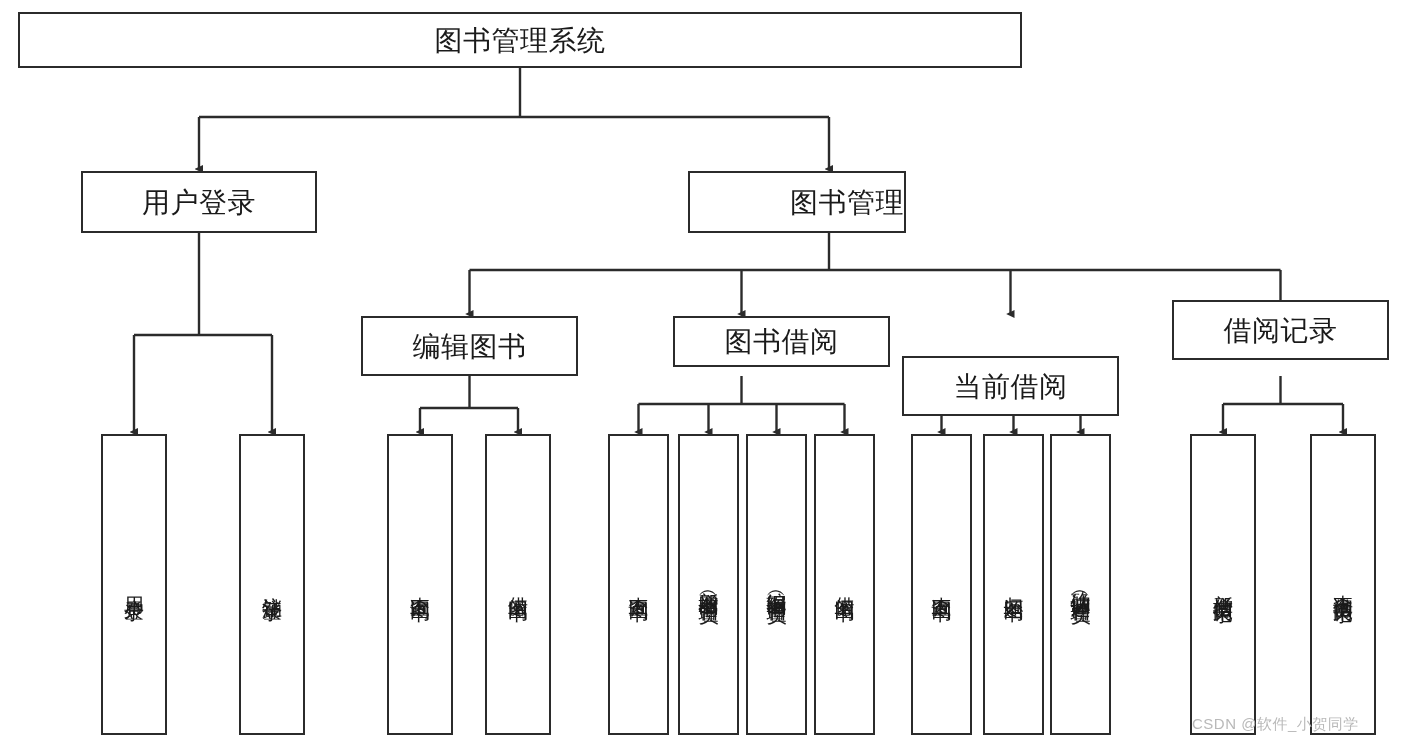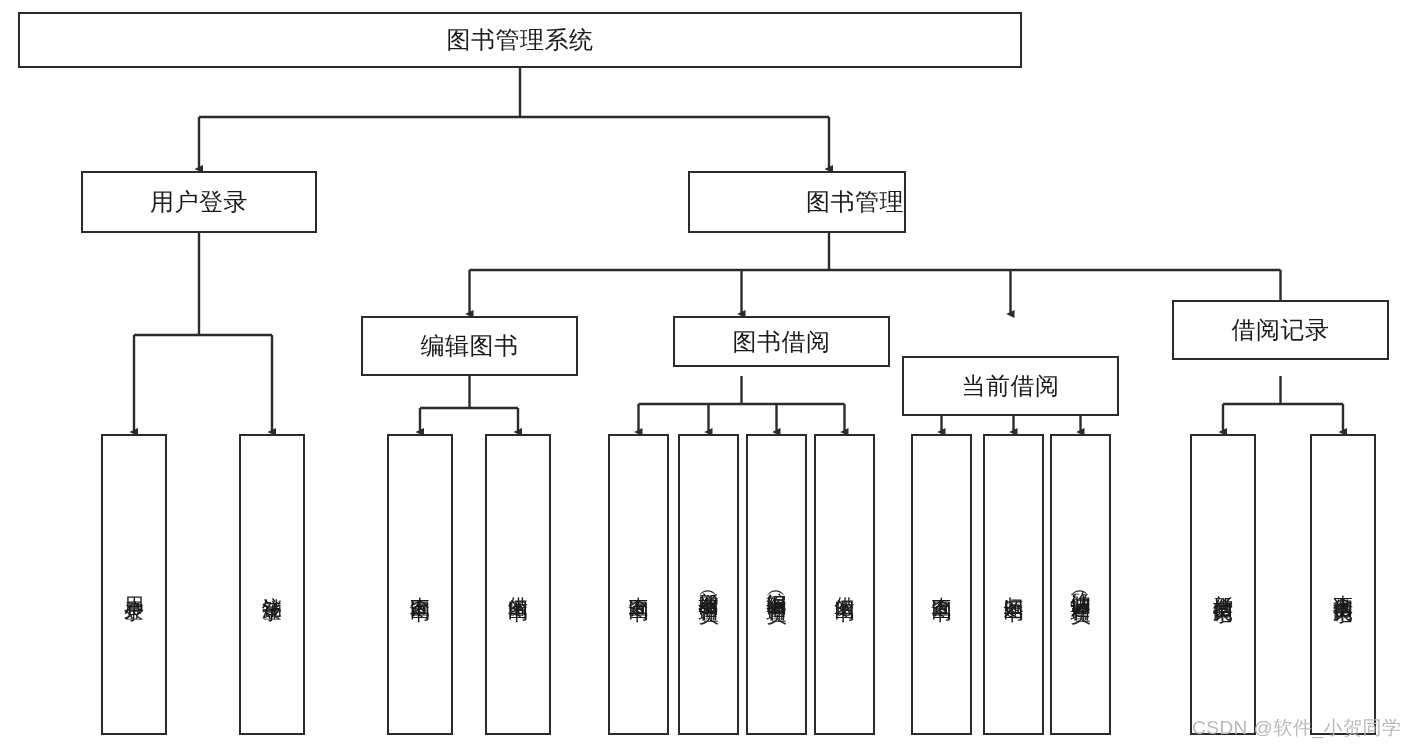--- a/index.html
+++ b/index.html
@@ -31,42 +31,42 @@
     background: #ffffff;
     display: flex;
     align-items: center;
     justify-content: center;
     color: #1a1a1a;
   }
   .node.root {
     border-width: 2px;
   }
   .node-label {
-    font-size: 24px;
+    font-size: 28px;
     line-height: 1.25;
     letter-spacing: 0.5px;
     white-space: nowrap;
     color: #1a1a1a;
   }
   .node.leaf {
     align-items: center;
     justify-content: center;
   }
   .node.leaf .node-label {
     writing-mode: vertical-rl;
     text-orientation: upright;
     font-size: 20px;
     letter-spacing: 2px;
     line-height: 1.05;
     white-space: normal;
     max-height: 280px;
   }
   .watermark {
     position: absolute;
-    font-size: 19px;
+    font-size: 15px;
     color: #b9b9b9;
     white-space: nowrap;
     letter-spacing: 0.5px;
   }
 </style>
 </head>
 <body>
 
 <div id="diagram-root">
   <svg class="edges" viewBox="0 0 1405 747" xmlns="http://www.w3.org/2000/svg">

